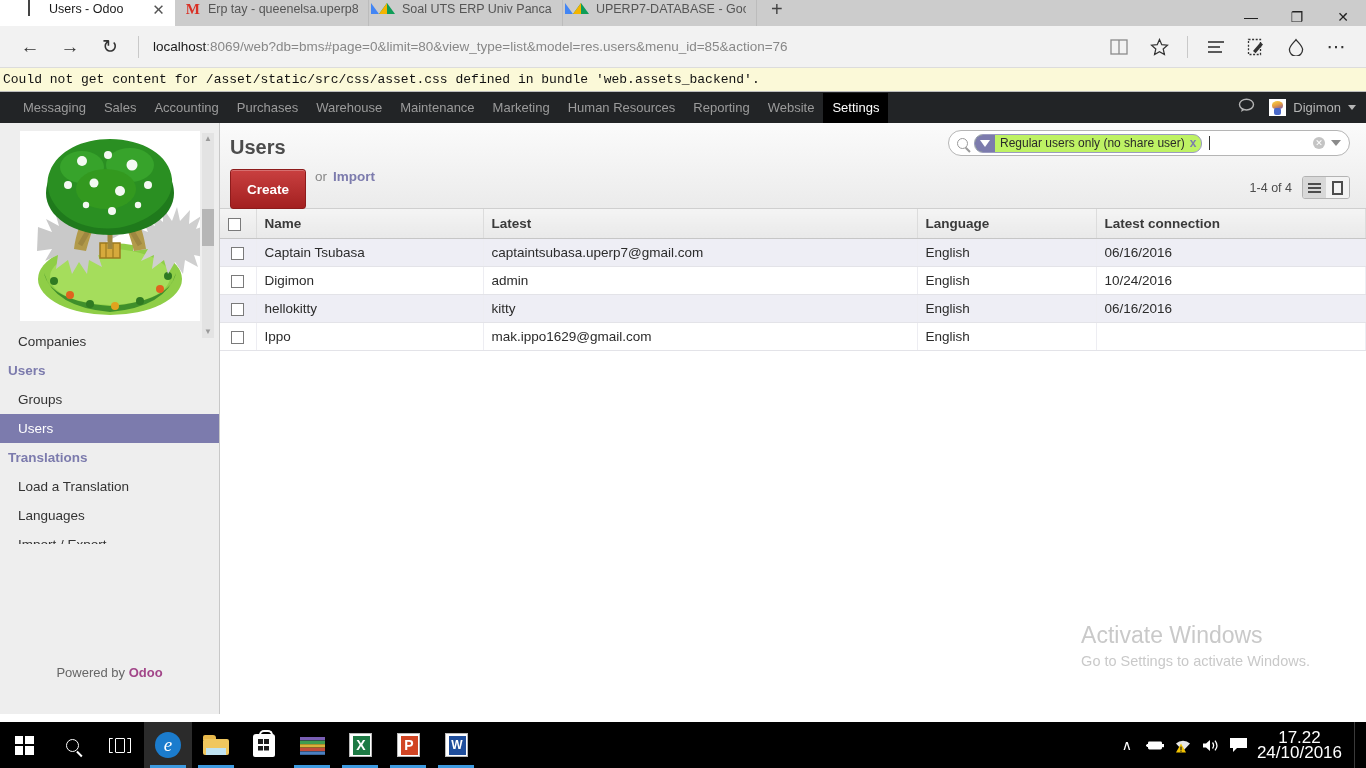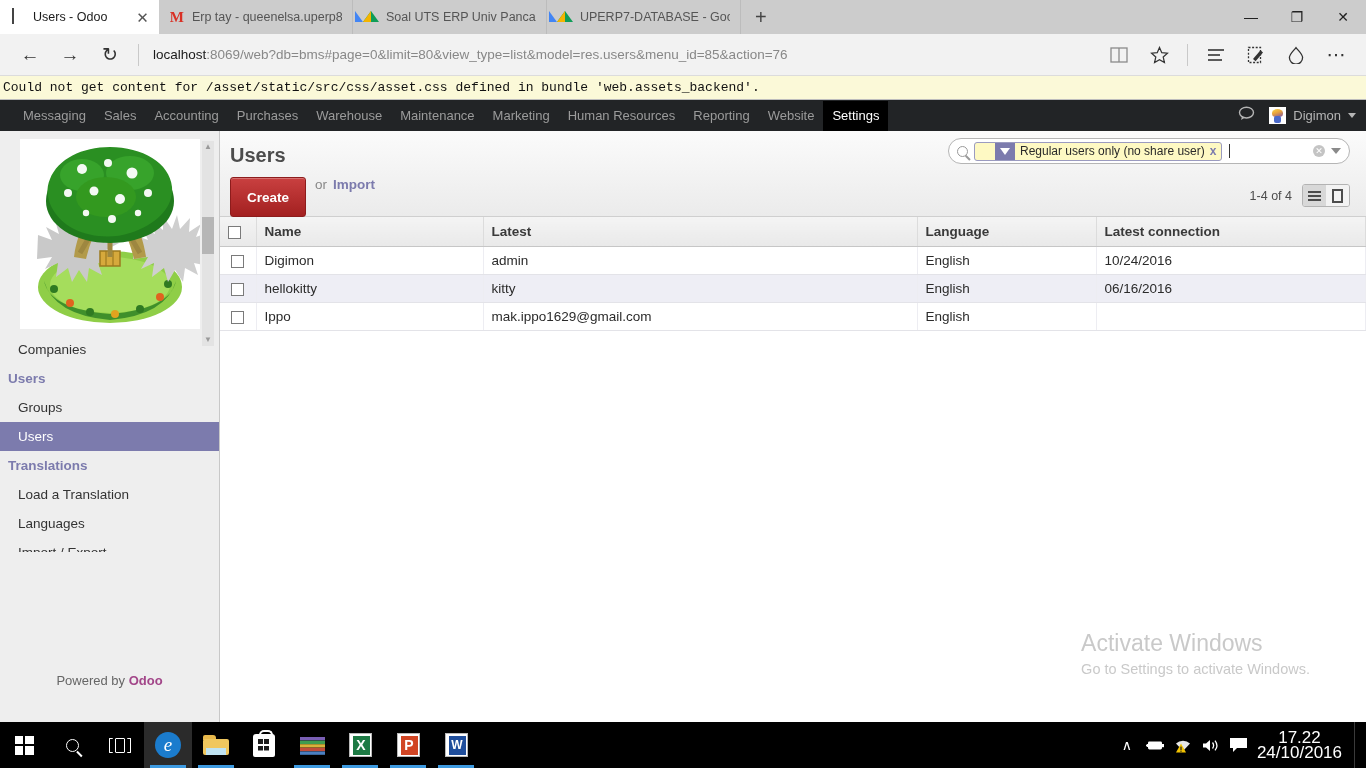--- a/index.html
+++ b/index.html
@@ -7,22 +7,22 @@
     width: 1366px; height: 768px;
     overflow: hidden;
     font-family: "Liberation Sans", sans-serif;
     background: #ffffff;
   }
 
   
   .browser { width: 1366px; height: 722px; background: #ffffff; position: relative; }
 
   .tabstrip {
-    height: 34px; background: #cccccc;
-    display: flex; align-items: flex-end; position: relative;
+    height: 26px; background: #cccccc;
+    display: flex; align-items: flex-end; position: relative; margin-left: 16px;
   }
   .tab {
     height: 34px; display: flex; align-items: center;
     padding: 0 10px; gap: 7px;
     font-size: 12.5px; color: #444; position: relative;
     border-right: 1px solid #bcbcbc;
   }
   .tab.active { background: #ffffff; color: #1a1a1a; border-right: none; }
   .tab.inactive { background: #cccccc; color: #555; }
   .tab-title {
@@ -214,23 +214,22 @@
   .mag {
     width: 11px; height: 11px; border: 1.6px solid #9a9a9a;
     border-radius: 50%; position: relative; flex: 0 0 11px; margin-right: 6px;
   }
   .mag::after {
     content: ""; position: absolute; right: -4px; bottom: -3px;
     width: 6px; height: 1.6px; background: #9a9a9a; transform: rotate(45deg);
   }
   .facet {
     display: flex; align-items: center; height: 19px;
-    border: 1px solid #9b9bc0; border-radius: 3px; overflow: hidden;
-    background: #fef9c3;
-    padding-left: 20px;
+    border: 1px solid #9b9bc0; border-radius: 9px; overflow: hidden;
+    background: #bef264;
   }
   .facet-ico {
     background: #7c7bad; width: 20px; height: 19px;
     display: flex; align-items: center; justify-content: center;
   }
   .funnel {
     width: 0; height: 0; border-left: 5px solid transparent;
     border-right: 5px solid transparent; border-top: 7px solid #fff;
     position: relative;
   }
@@ -641,20 +640,27 @@
               <th class="col-cb">
                 <span class="cb"></span>
               </th>
               <th class="col-name">Name</th>
               <th class="col-login">Latest</th>
               <th class="col-lang">Language</th>
               <th>Latest connection</th>
             </tr>
           </thead>
           <tbody>
+            <tr class="rw-alt">
+              <td class="col-cb"><span class="cb"></span></td>
+              <td>Captain Tsubasa</td>
+              <td>captaintsubasa.uperp7@gmail.com</td>
+              <td>English</td>
+              <td>06/16/2016</td>
+            </tr>
             <tr class="rw-plain">
               <td class="col-cb"><span class="cb"></span></td>
               <td>Digimon</td>
               <td>admin</td>
               <td>English</td>
               <td>10/24/2016</td>
             </tr>
             <tr class="rw-alt">
               <td class="col-cb"><span class="cb"></span></td>
               <td>hellokitty</td>

